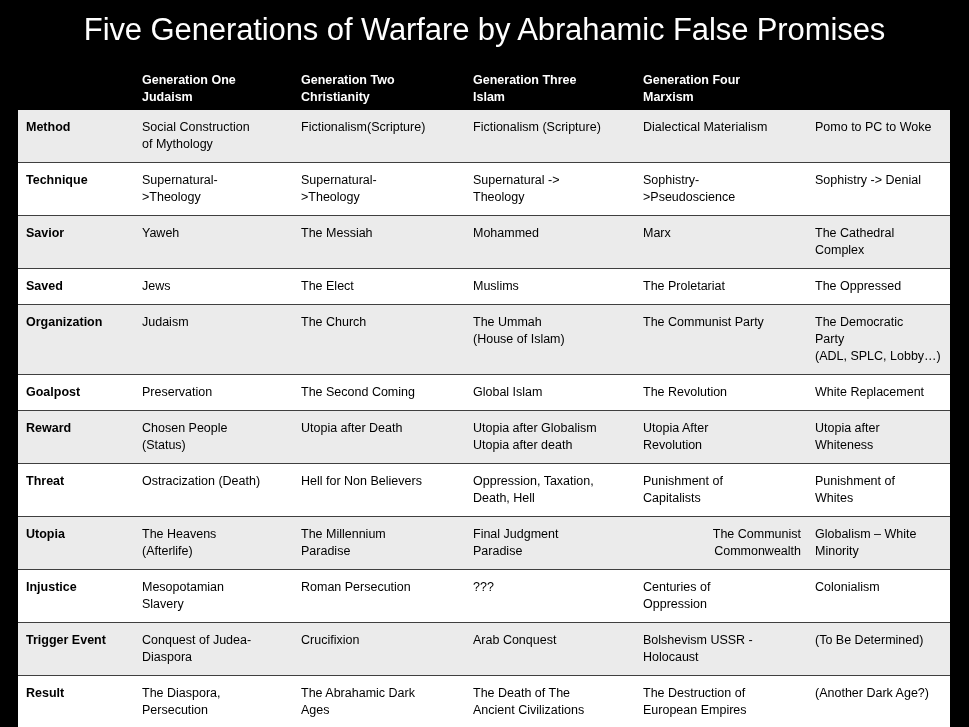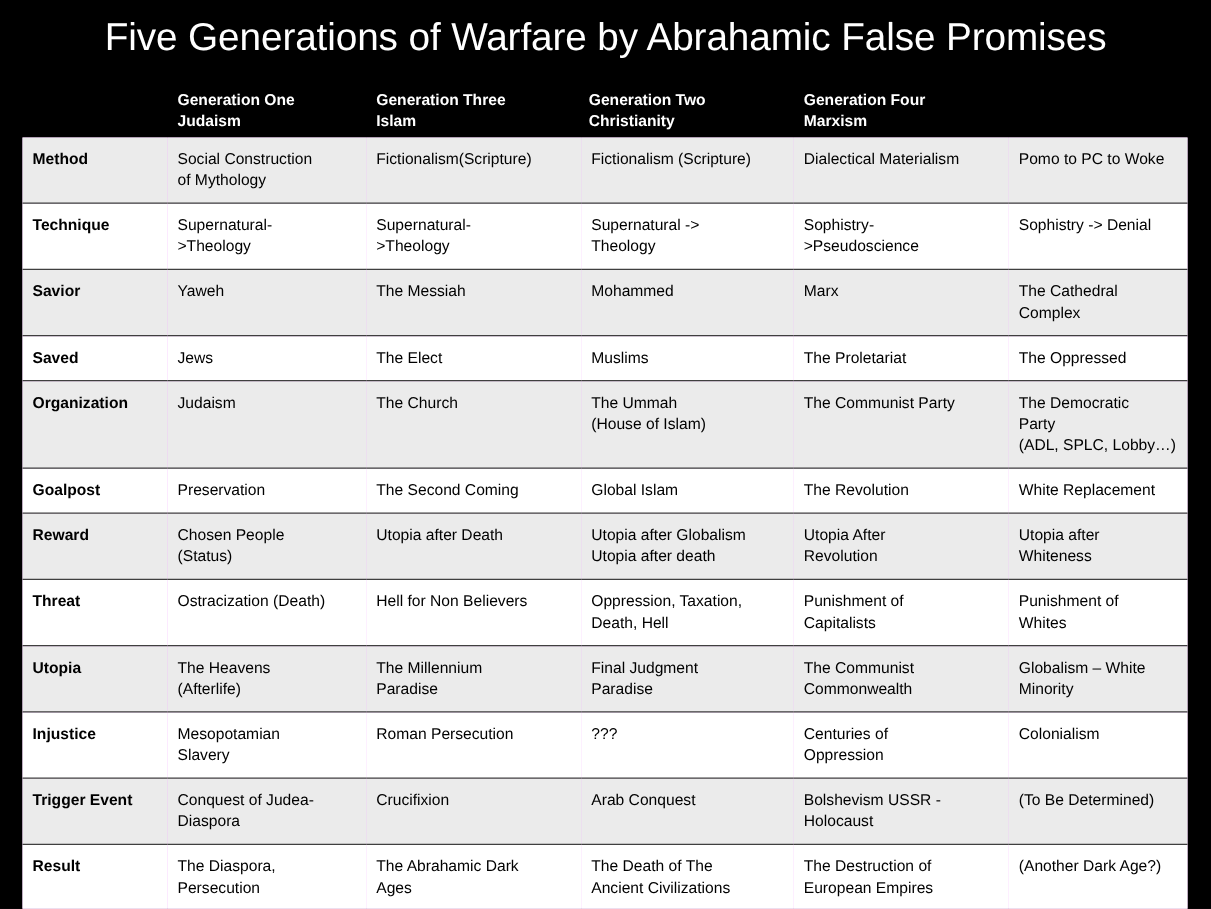--- a/index.html
+++ b/index.html
@@ -92,27 +92,27 @@
 <div id="slide">
 
   <div id="title">Five Generations of Warfare by Abrahamic False Promises</div>
 
   <div id="colheaders">
       <div style="width: 116px;"></div>
       <div class="colhead" style="width: 159px;">
         <span class="gen">Generation One</span>
         <span class="sys">Judaism</span>
       </div>
+      <div class="colhead" style="width: 172px;">
+        <span class="gen">Generation Two</span>
+        <span class="sys">Christianity</span>
+      </div>
       <div class="colhead" style="width: 170px;">
         <span class="gen">Generation Three</span>
         <span class="sys">Islam</span>
-      </div>
-      <div class="colhead" style="width: 172px;">
-        <span class="gen">Generation Two</span>
-        <span class="sys">Christianity</span>
       </div>
       <div class="colhead" style="width: 172px;">
         <span class="gen">Generation Four</span>
         <span class="sys">Marxism</span>
       </div>
     </div>
 
   <table id="table">
     <tbody id="table-body">
         <tr class="shaded" style="height: 50px;">
@@ -282,21 +282,21 @@
             <span class="cell-line">(Afterlife)</span>
           </td>
           <td style="width: 172px;">
             <span class="cell-line">The Millennium</span>
             <span class="cell-line">Paradise</span>
           </td>
           <td style="width: 170px;">
             <span class="cell-line">Final Judgment</span>
             <span class="cell-line">Paradise</span>
           </td>
-          <td style="width: 172px;">
+          <td style="width: 172px; text-align: right;">
             <span class="cell-line">The Communist</span>
             <span class="cell-line">Commonwealth</span>
           </td>
           <td style="width: 143px;">
             <span class="cell-line">Globalism – White</span>
             <span class="cell-line">Minority</span>
           </td>
         </tr>
         <tr class="plain" style="height: 51px;">
           <td class="rowlabel" style="width: 116px;">Injustice</td>

